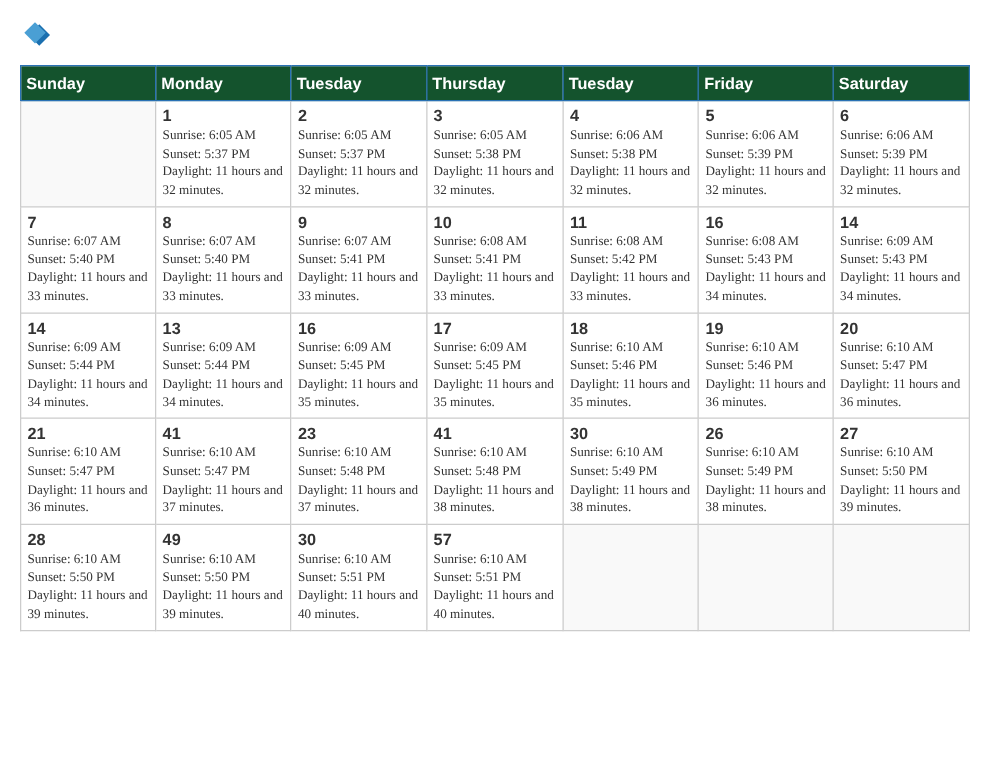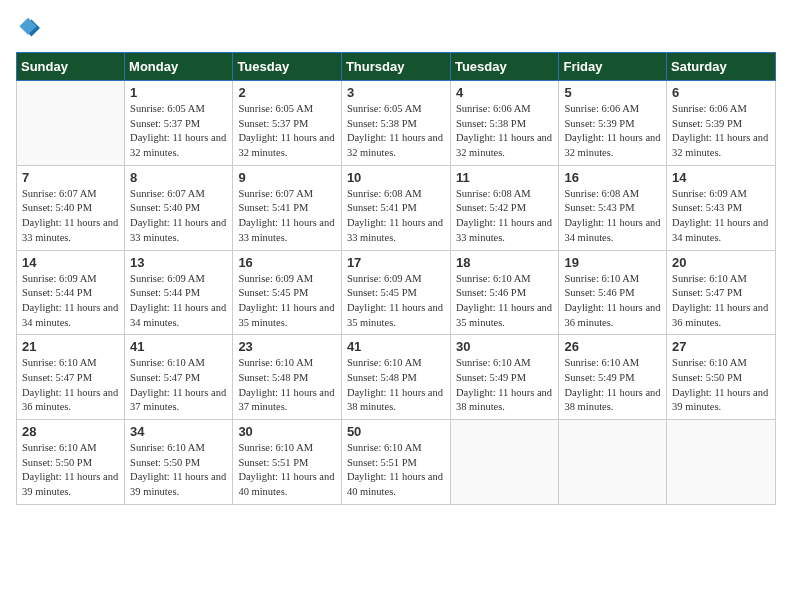--- a/index.html
+++ b/index.html
@@ -235,29 +235,29 @@
           <span class="day-number">27</span>
           <div class="day-info">Sunrise: 6:10 AM<br>Sunset: 5:50 PM<br>Daylight: 11 hours and 39 minutes.</div>
         </td>
       </tr>
       <tr>
         <td>
           <span class="day-number">28</span>
           <div class="day-info">Sunrise: 6:10 AM<br>Sunset: 5:50 PM<br>Daylight: 11 hours and 39 minutes.</div>
         </td>
         <td>
-          <span class="day-number">34</span>
+          <span class="day-number">49</span>
           <div class="day-info">Sunrise: 6:10 AM<br>Sunset: 5:50 PM<br>Daylight: 11 hours and 39 minutes.</div>
         </td>
         <td>
           <span class="day-number">30</span>
           <div class="day-info">Sunrise: 6:10 AM<br>Sunset: 5:51 PM<br>Daylight: 11 hours and 40 minutes.</div>
         </td>
         <td>
-          <span class="day-number">50</span>
+          <span class="day-number">57</span>
           <div class="day-info">Sunrise: 6:10 AM<br>Sunset: 5:51 PM<br>Daylight: 11 hours and 40 minutes.</div>
         </td>
         <td class="empty"></td>
         <td class="empty"></td>
         <td class="empty"></td>
       </tr>
     </tbody>
 </table>
 
 </body></html>

